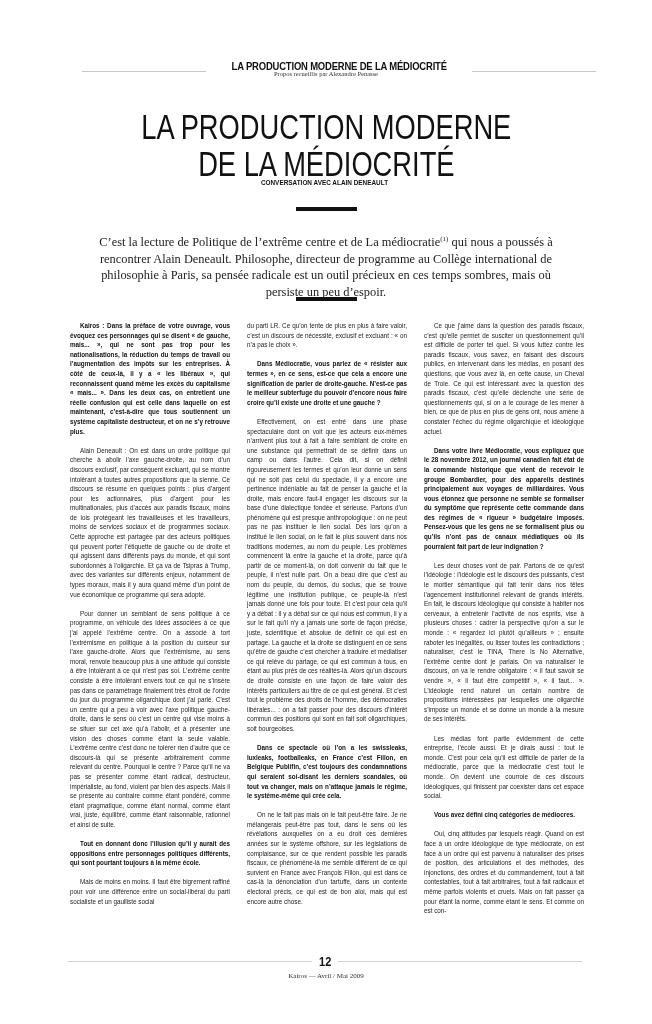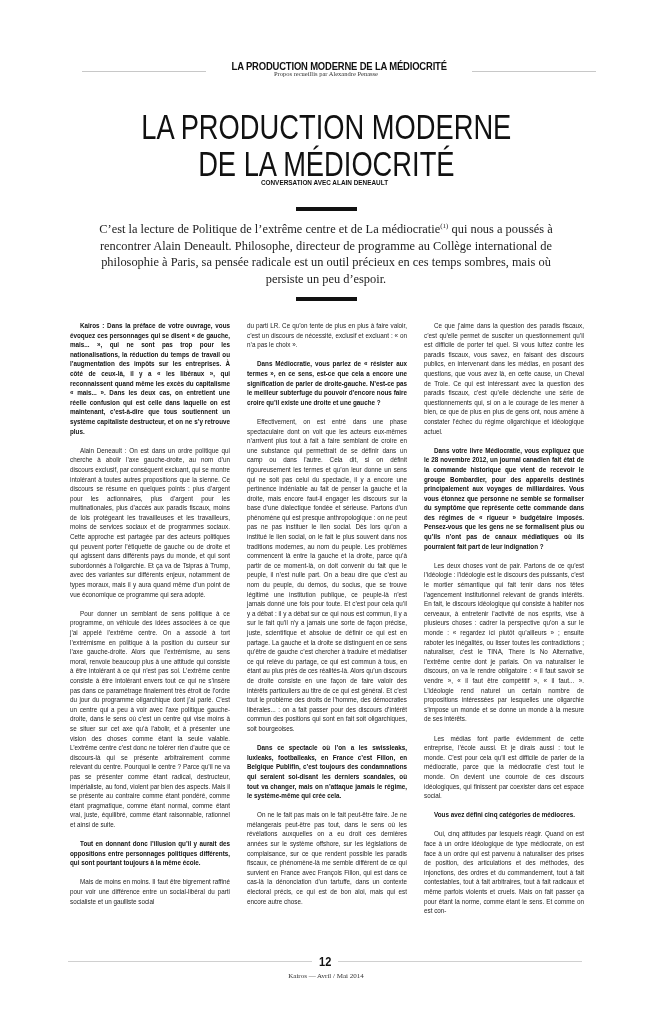--- a/index.html
+++ b/index.html
@@ -12,21 +12,21 @@
 
   .main-title { position: absolute; top: 108px; left: 0; width: 652px; text-align: center; font-family: "Liberation Sans", sans-serif; font-size: 35px; line-height: 37px; color: #111; }
   .main-title span { display: inline-block; transform: scaleX(0.78); transform-origin: center; white-space: nowrap; }
   .subtitle { position: absolute; top: 178px; left: 0; width: 648px; text-align: center; font-family: "Liberation Sans", sans-serif; font-weight: bold; font-size: 8px; color: #111; }
   .subtitle span { display: inline-block; transform: scaleX(0.8); }
 
   .bar { position: absolute; left: 296px; width: 61px; height: 4px; background: #111; }
   .bar.top { top: 207px; }
   .bar.bottom { top: 297px; }
 
-  .intro { position: absolute; top: 218px; left: 90px; width: 472px; text-align: center; font-family: "Liberation Serif", serif; font-size: 12.4px; line-height: 16.5px; color: #222; }
+  .intro { position: absolute; top: 231px; left: 90px; width: 472px; text-align: center; font-family: "Liberation Serif", serif; font-size: 12.4px; line-height: 16.5px; color: #222; }
   .intro sup { font-size: 7px; }
 
   .columns { position: absolute; top: 321px; left: 70px; width: 514px; display: flex; justify-content: space-between; }
   .col { width: 160px; font-family: "Liberation Sans", sans-serif; font-size: 6.3px; line-height: 9.6px; text-align: justify; color: #222; }
   .col p { margin: 0 0 9.6px 0; text-indent: 10px; }
   .col p.q { font-weight: bold; color: #111; }
   .col p.cont { text-indent: 0; }
 
   .footer-line { position: absolute; top: 951px; left: 68px; width: 514px; height: 20px; display: flex; align-items: center; }
   .footer-line .rule { flex: 1; height: 1px; background: #d0d0d0; }
@@ -78,13 +78,13 @@
       <p class="q">Vous avez défini cinq catégories de médiocres.</p>
       <p>Oui, cinq attitudes par lesquels réagir. Quand on est face à un ordre idéologique de type médiocrate, on est face à un ordre qui est parvenu à naturaliser des prises de position, des articulations et des méthodes, des injonctions, des ordres et du commandement, tout à fait contestables, tout à fait arbitraires, tout à fait radicaux et même parfois violents et cruels. Mais on fait passer ça pour étant la norme, comme étant le sens. Et comme on est con-</p>
     </div>
 </div>
 
 <div class="footer-line">
   <div class="rule"></div>
   <div class="page-num">12</div>
   <div class="rule"></div>
 </div>
-<div class="footer-meta">Kairos — Avril / Mai 2014</div>
+<div class="footer-meta">Kairos — Avril / Mai 2009</div>
 
 </body></html>

